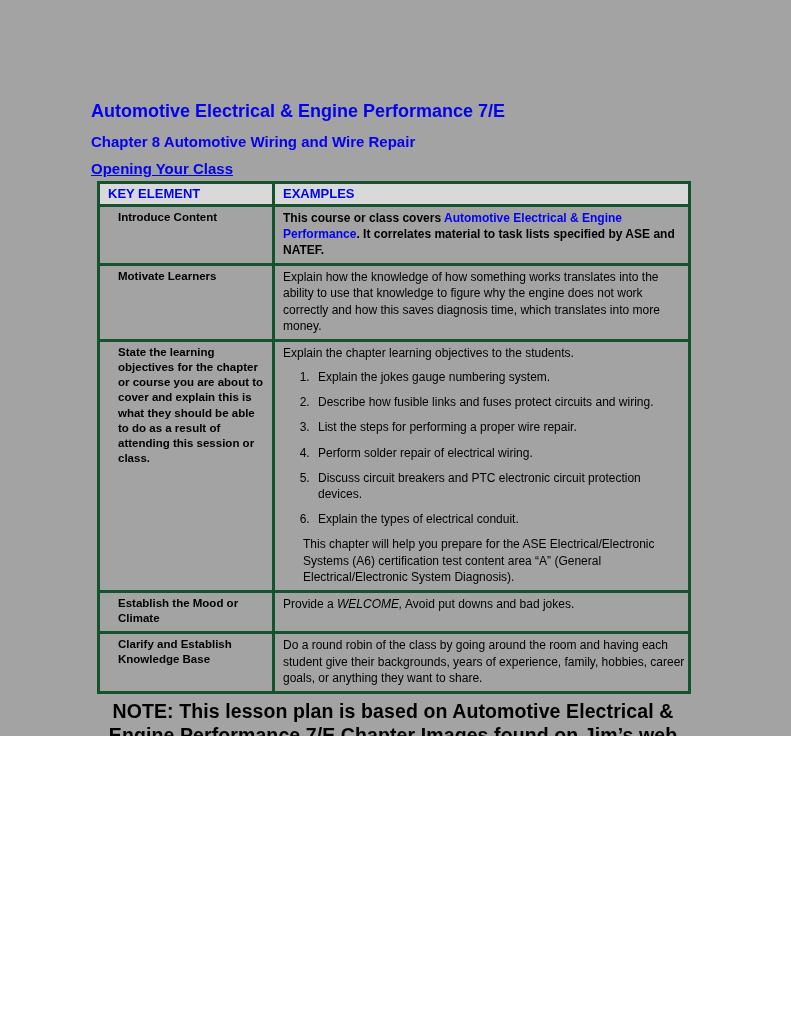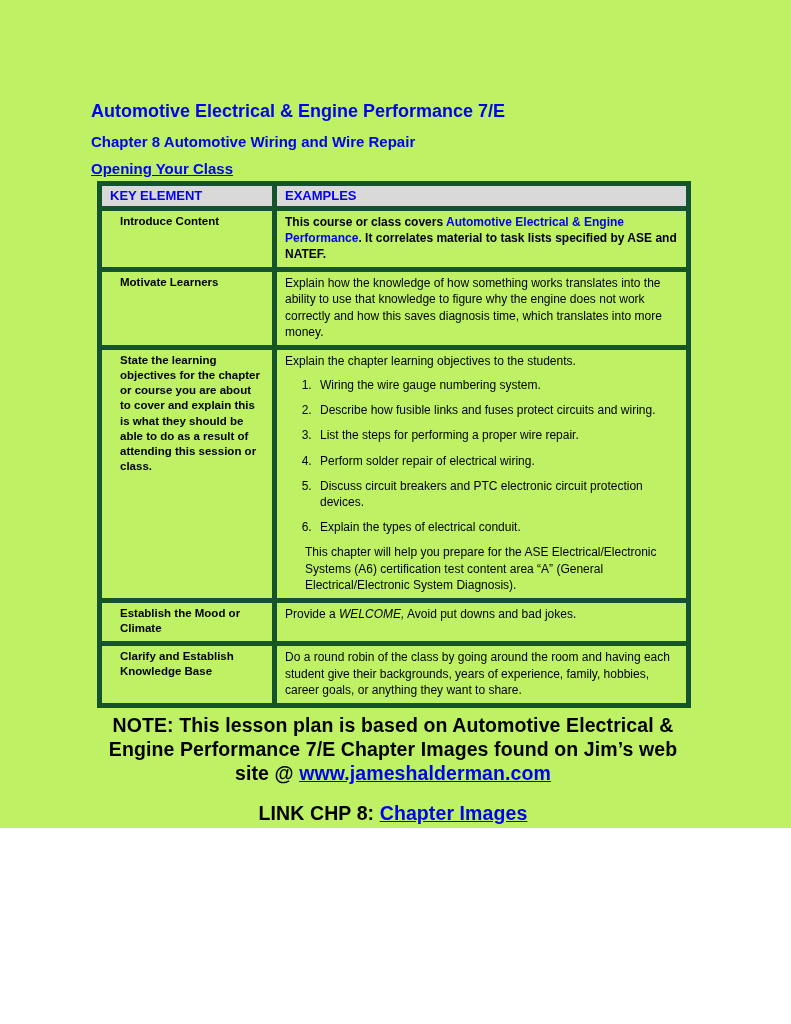--- a/index.html
+++ b/index.html
@@ -1,20 +1,20 @@
 <!DOCTYPE html>
 <html style="--blue: #0202ee; --header-bg: #d9d9d9;"><head>
 <meta charset="utf-8">
 <style>
   * { box-sizing: border-box; }
   html, body { margin: 0; padding: 0; background: #ffffff; }
   .page {
     width: 791px;
-    height: 828px;
-    background: #bef264;
+    height: 736px;
+    background: #a3a3a3;
     overflow: hidden;
     font-family: "Liberation Sans", sans-serif;
     color: #000;
   }
   .content { padding: 101px 96px 0 91px; }
 
   h1.doc-title {
     font-size: 18px;
     font-weight: bold;
     color: var(--blue, #0202ee);
@@ -38,21 +38,21 @@
   }
 
   table.lesson {
     border-collapse: collapse;
     border: 2px solid #000;
     table-layout: fixed;
     width: 594px;
     margin-left: 6px;
   }
   table.lesson th, table.lesson td {
-    border: 5px solid #14532d;
+    border: 3px solid #14532d;
     vertical-align: top;
     text-align: left;
   }
   table.lesson th {
     background: var(--header-bg, #d9d9d9);
     color: var(--blue, #0202ee);
     font-size: 13px;
     font-weight: bold;
     padding: 2px 8px 3px 8px;
   }
@@ -132,21 +132,21 @@
         <tr>
           <td class="key">Motivate Learners</td>
           <td class="ex">Explain how the knowledge of how something works translates into the ability to use that knowledge to figure why the engine does not work correctly and how this saves diagnosis time, which translates into more money.</td>
         </tr>
 
         <tr>
           <td class="key">State the learning objectives for the chapter or course you are about to cover and explain this is what they should be able to do as a result of attending this session or class.</td>
           <td class="ex">
             <p>Explain the chapter learning objectives to the students.</p>
             <ol class="objectives">
-              <li>Wiring the wire gauge numbering system.</li>
+              <li>Explain the jokes gauge numbering system.</li>
               <li>Describe how fusible links and fuses protect circuits and wiring.</li>
               <li>List the steps for performing a proper wire repair.</li>
               <li>Perform solder repair of electrical wiring.</li>
               <li>Discuss circuit breakers and PTC electronic circuit protection devices.</li>
               <li>Explain the types of electrical conduit.</li>
             </ol>
             <p class="outro">This chapter will help you prepare for the ASE Electrical/Electronic Systems (A6) certification test content area “A” (General Electrical/Electronic System Diagnosis).</p>
           </td>
         </tr>
 

